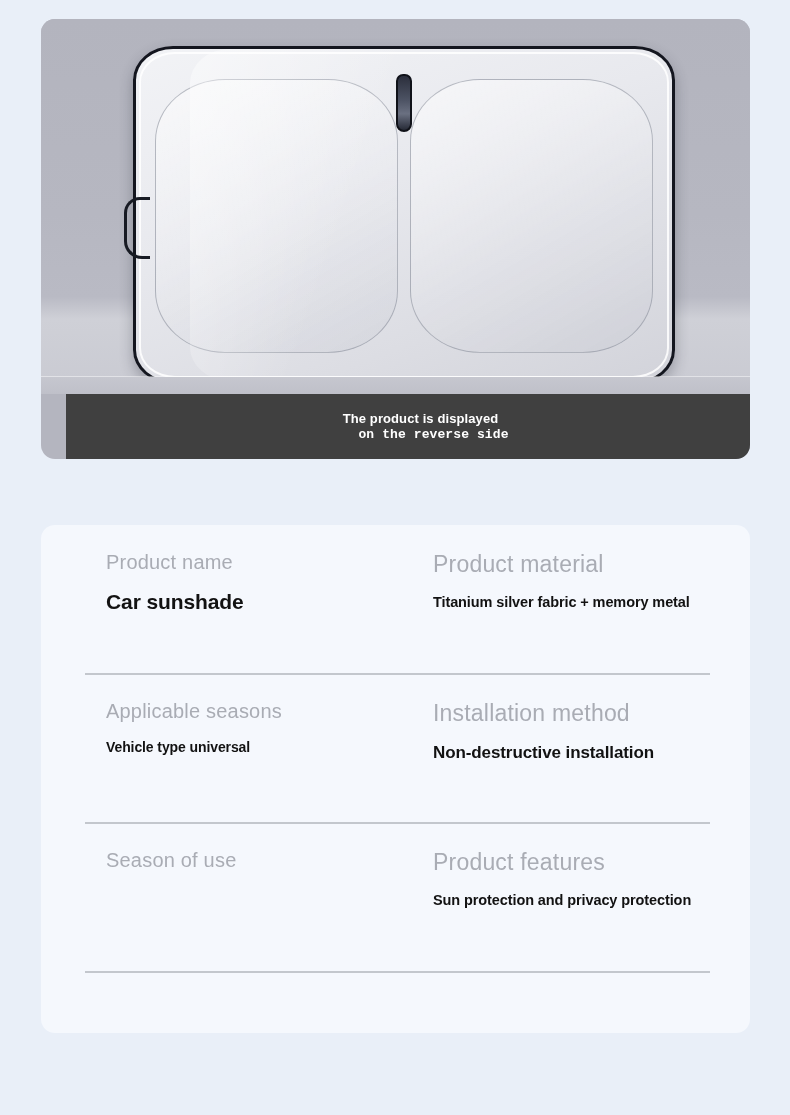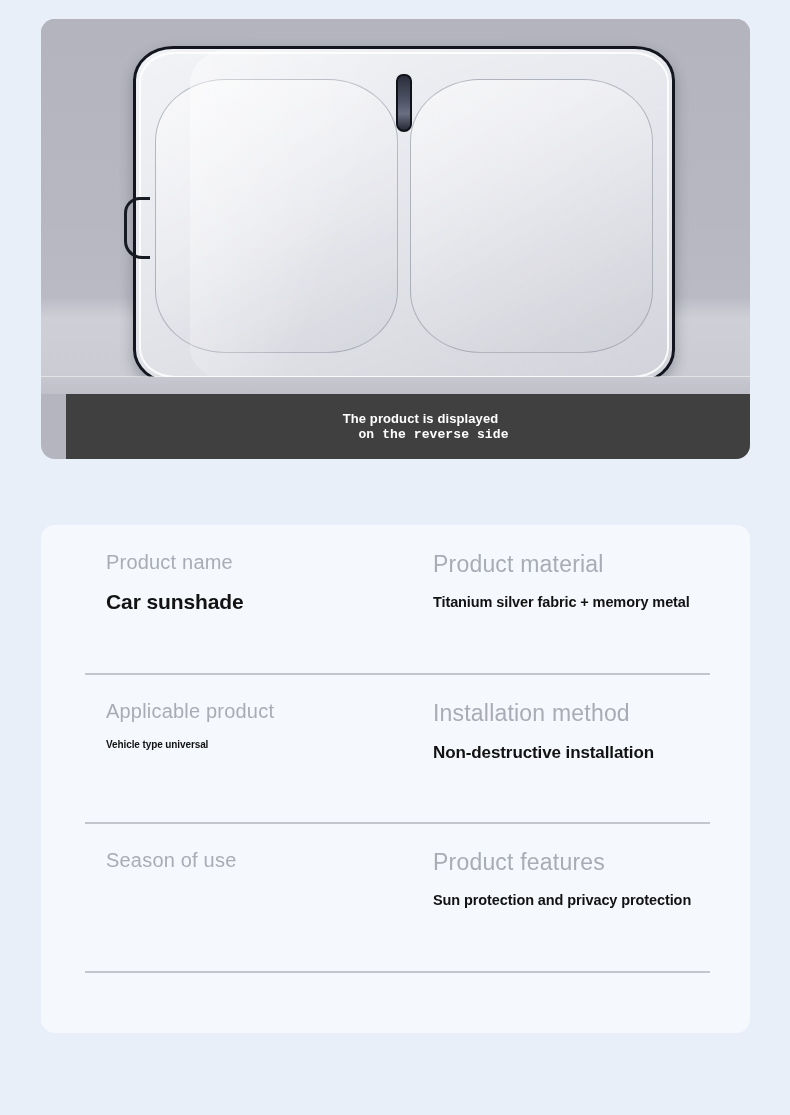--- a/index.html
+++ b/index.html
@@ -182,21 +182,21 @@
   .cell-right .spec-label { font-size: 23px; }
 
   .spec-value {
     margin-top: 16px;
     color: #121212;
     font-size: 18px;
     font-weight: bold;
     white-space: nowrap;
     letter-spacing: -0.1px;
   }
-  .cell-left .spec-value { font-size: 10px; }
+  .cell-left .spec-value { font-size: 14px; }
   .cell-left.big-value .spec-value { font-size: 21px; }
   .cell-right .spec-value { font-size: 14.5px; }
   .cell-right.big-value .spec-value { font-size: 17px; }
 
   .divider {
     position: absolute;
     left: 44px;
     width: 625px;
     height: 2px;
     background: #c3c7cd;
@@ -243,21 +243,21 @@
       </div>
       <div class="cell cell-right">
         <div class="spec-label">Product material</div>
         <div class="spec-value">Titanium silver fabric + memory metal</div>
       </div>
       <div class="divider d1"></div>
     </div>
 
     <div class="spec-row">
       <div class="cell cell-left">
-        <div class="spec-label">Applicable product</div>
+        <div class="spec-label">Applicable seasons</div>
         <div class="spec-value">Vehicle type universal</div>
       </div>
       <div class="cell cell-right big-value">
         <div class="spec-label">Installation method</div>
         <div class="spec-value">Non-destructive installation</div>
       </div>
     </div>
 
     <div class="spec-row">
       <div class="cell cell-left">

